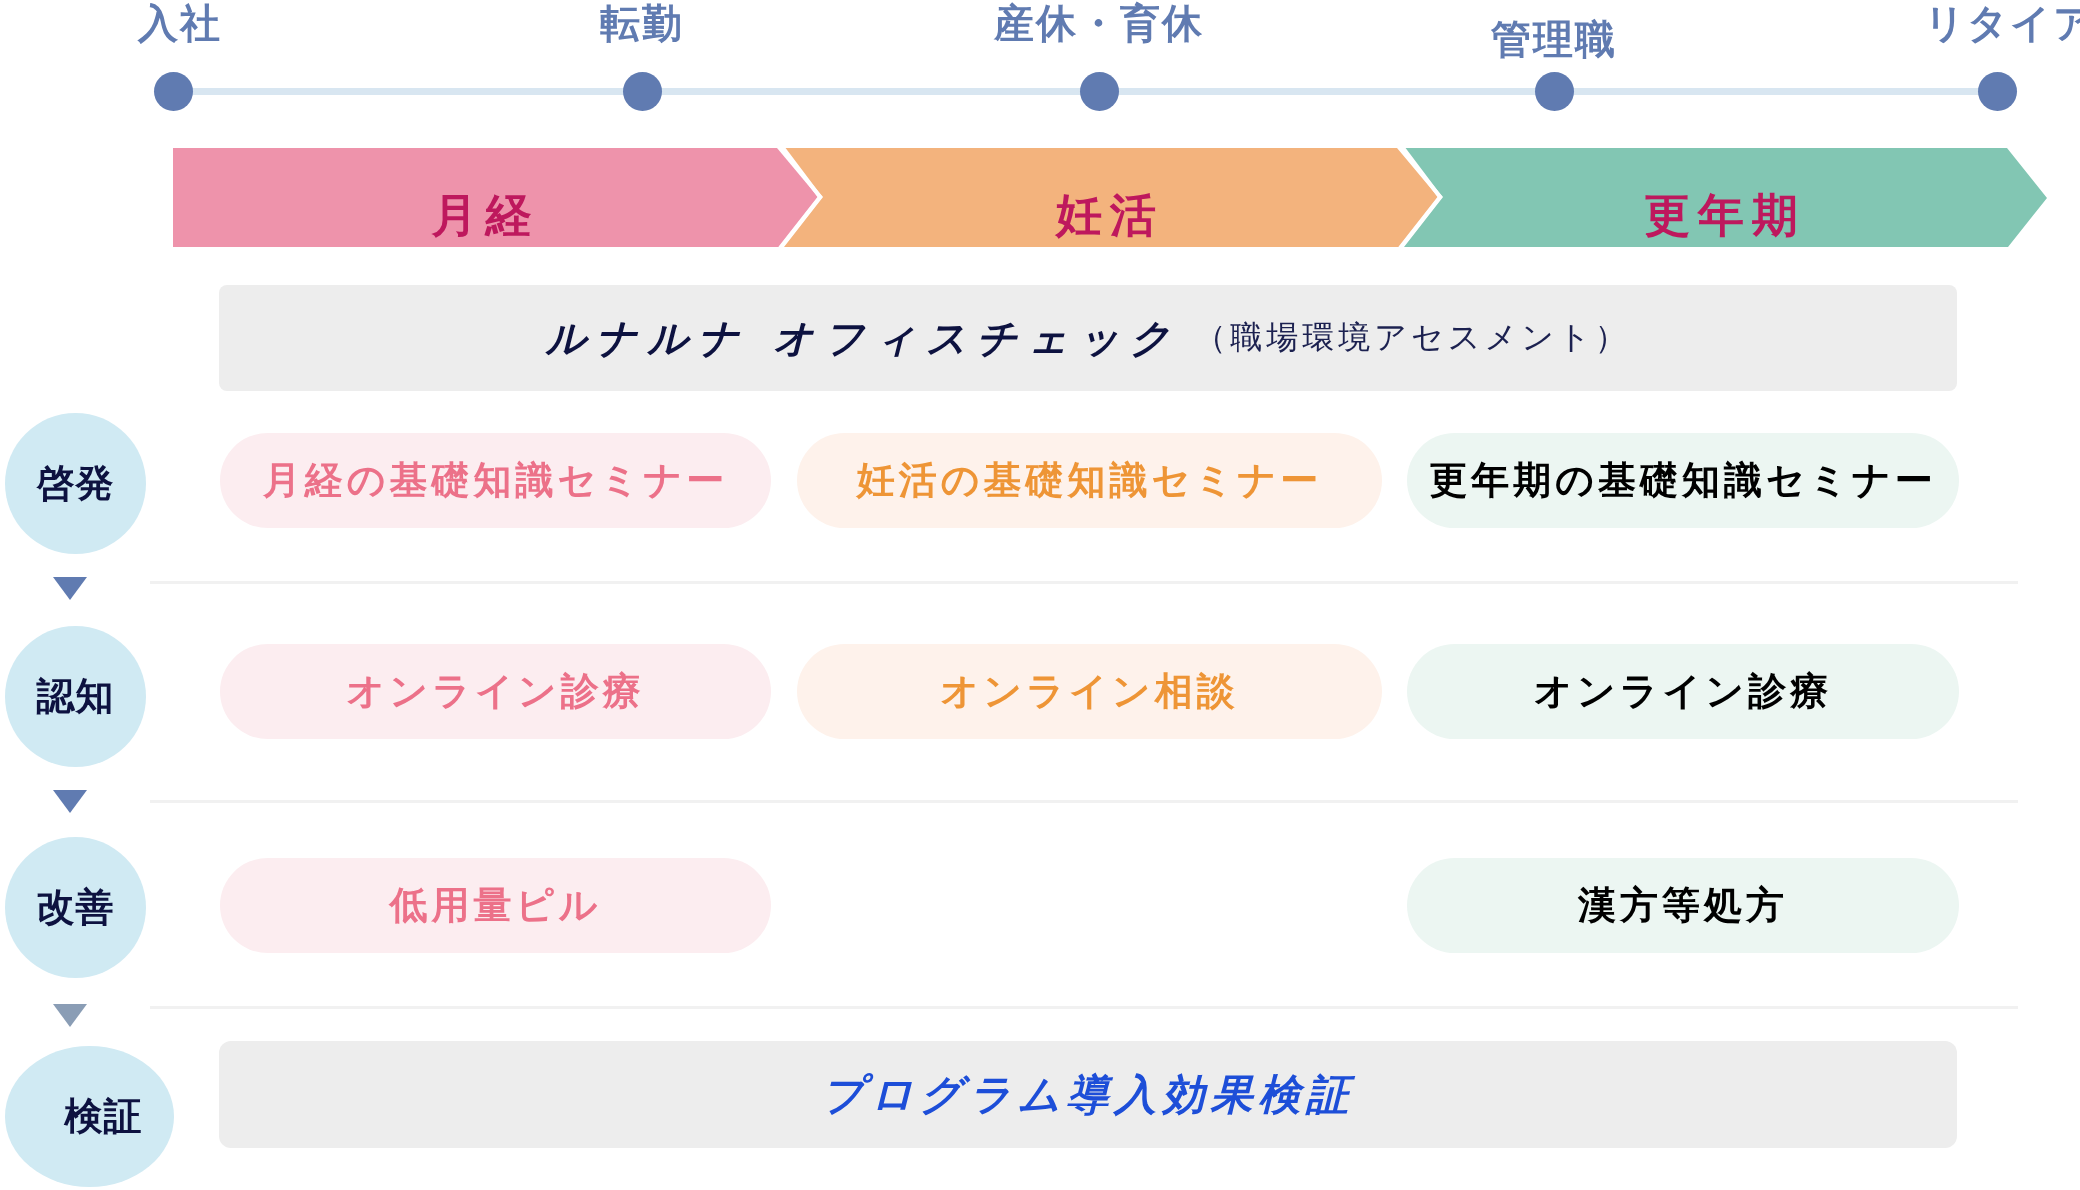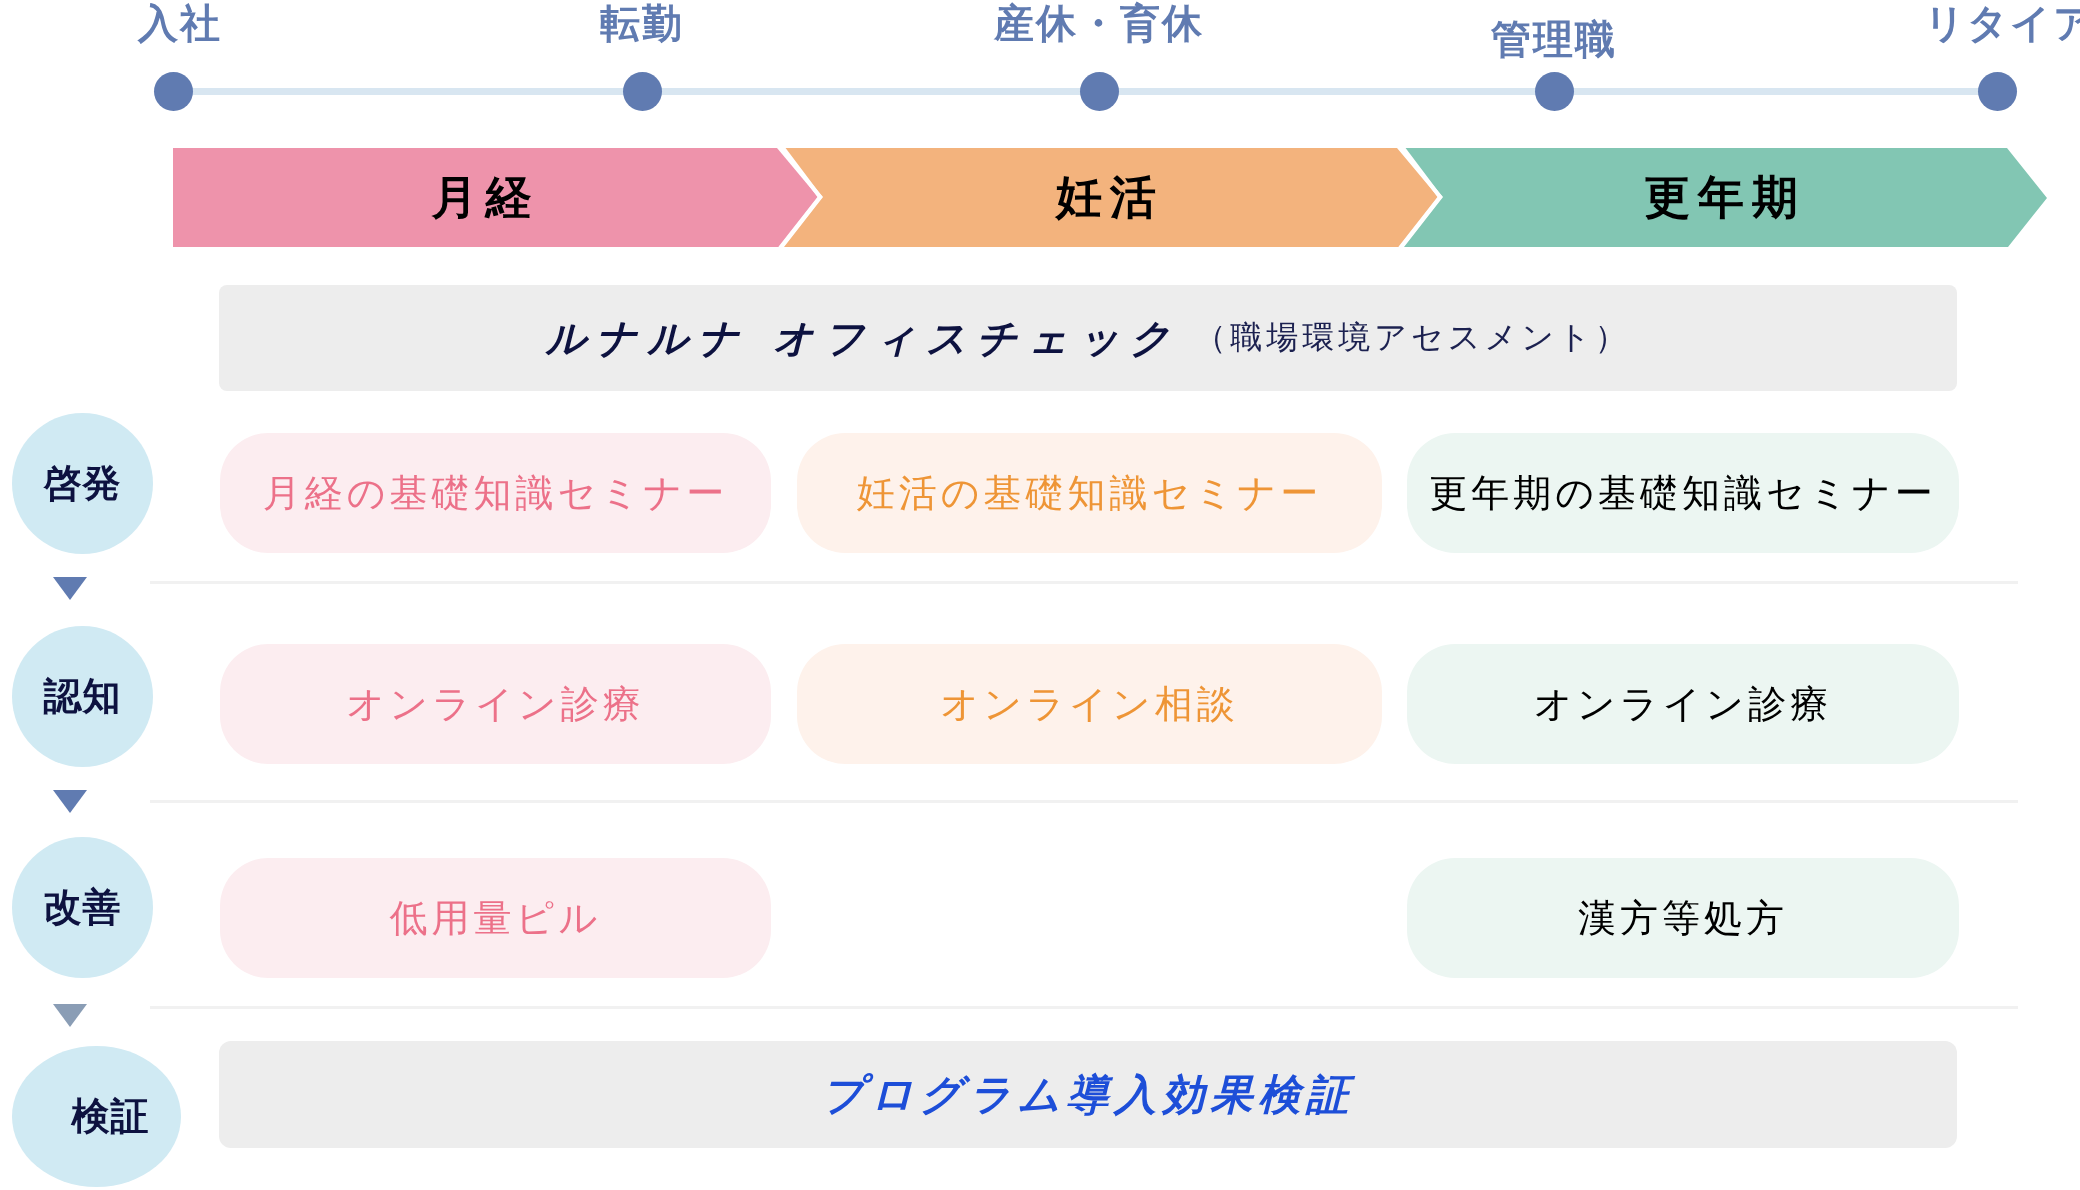--- a/index.html
+++ b/index.html
@@ -8,36 +8,36 @@
       font-family: "DejaVu Sans", "Liberation Sans", sans-serif;
     }
 
     
     .tl-line { position: absolute; left: 173px; top: 88px; width: 1824px; height: 7px; background: #d8e6f1; }
     .tl-dot { position: absolute; width: 39px; height: 39px; border-radius: 50%; background: #607bb1; top: 72px; }
     .tl-label { position: absolute; top: 0px; height: 46px; line-height: 46px; font-size: 40px; font-weight: bold; color: #607bb1; white-space: nowrap; letter-spacing: 2px; transform: translateX(-50%); }
 
     
     .phase-svg { position: absolute; left: 0; top: 0; }
-    .phase-label { position: absolute; top: 148px; height: 99px; line-height: 99px; font-size: 46px; font-weight: bold; color: #000000; letter-spacing: 8px; text-align: center; }
+    .phase-label { position: absolute; top: 166px; height: 99px; line-height: 99px; font-size: 46px; font-weight: bold; color: #be185d; letter-spacing: 8px; text-align: center; }
 
     
     .wide-box { position: absolute; left: 219px; width: 1738px; background: #ededed; border-radius: 12px; display: flex; align-items: center; justify-content: center; }
     .wide-title { font-size: 40px; font-weight: bold; color: #0d1240; letter-spacing: 10px; font-style: italic; }
     .wide-sub { font-size: 32px; color: #1c2150; letter-spacing: 4px; margin-left: 14px; }
     .wide-title2 { font-size: 42px; font-weight: bold; color: #1d4ed8; letter-spacing: 6px; font-style: italic; }
 
     
-    .stage { position: absolute; left: 12px; width: 141px; height: 141px; border-radius: 50%; background: #d0eaf3; display: flex; align-items: center; justify-content: center; font-size: 38px; font-weight: bold; color: #0d1240; letter-spacing: 1px; font-family: Liberation Serif, serif; }
+    .stage { position: absolute; left: 5px; width: 141px; height: 141px; border-radius: 50%; background: #d0eaf3; display: flex; align-items: center; justify-content: center; font-size: 38px; font-weight: bold; color: #0d1240; letter-spacing: 1px; font-family: Liberation Serif, serif; }
     .tri { position: absolute; left: 53px; width: 0; height: 0; border-left: 17px solid transparent; border-right: 17px solid transparent; border-top: 23px solid #607bb1; }
     .tri.grey { border-top-color: #8a9db5; }
     .divider { position: absolute; left: 150px; width: 1868px; height: 3px; background: #f1f1f1; }
 
     
-    .pill { position: absolute; height: 120px; border-radius: 48px; display: flex; align-items: center; justify-content: center; font-size: 38px; font-weight: normal; letter-spacing: 4px; white-space: nowrap; }
+    .pill { position: absolute; height: 95px; border-radius: 48px; display: flex; align-items: center; justify-content: center; font-size: 38px; font-weight: bold; letter-spacing: 4px; white-space: nowrap; }
     .pill.pink { background: #fcedf0; color: #ec7189; }
     .pill.orange { background: #fef2eb; color: #ee9536; }
     .pill.green { background: #ecf6f2; color: #000000; }
     .col1 { left: 220px; width: 551px; }
     .col2 { left: 797px; width: 585px; }
     .col3 { left: 1407px; width: 552px; }
   </style>
 </head>
 <body>
 

